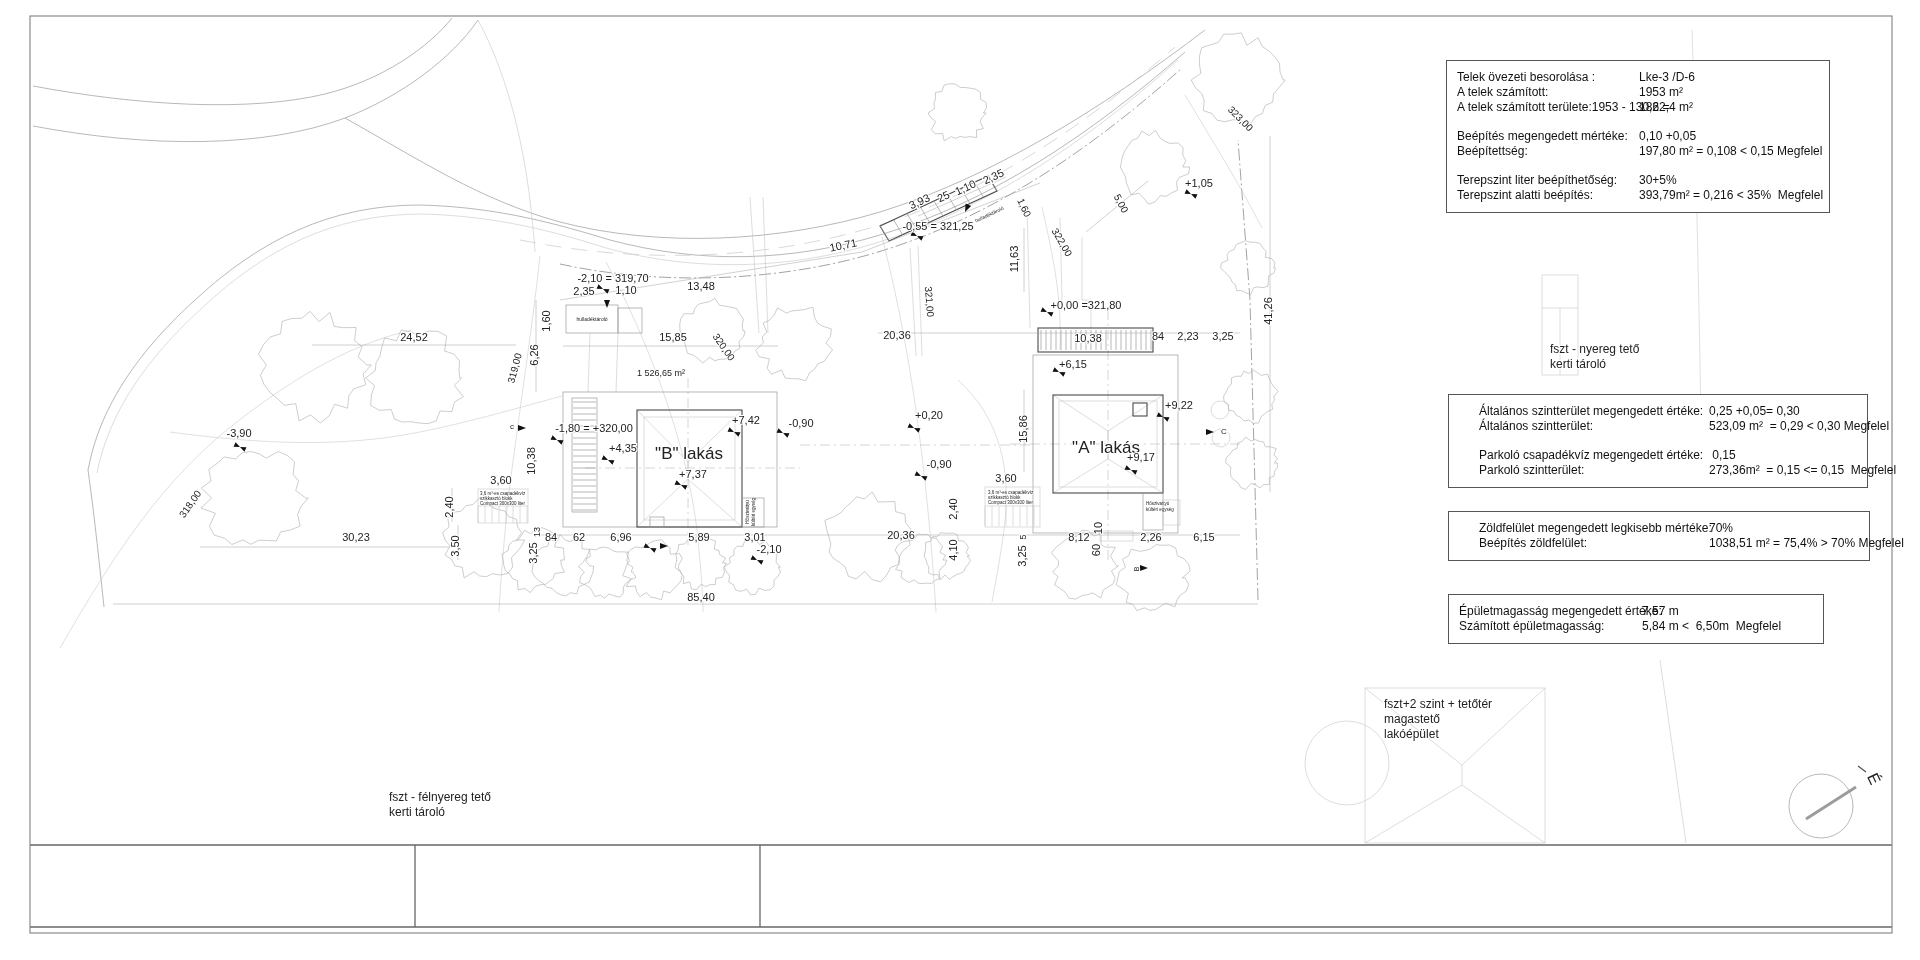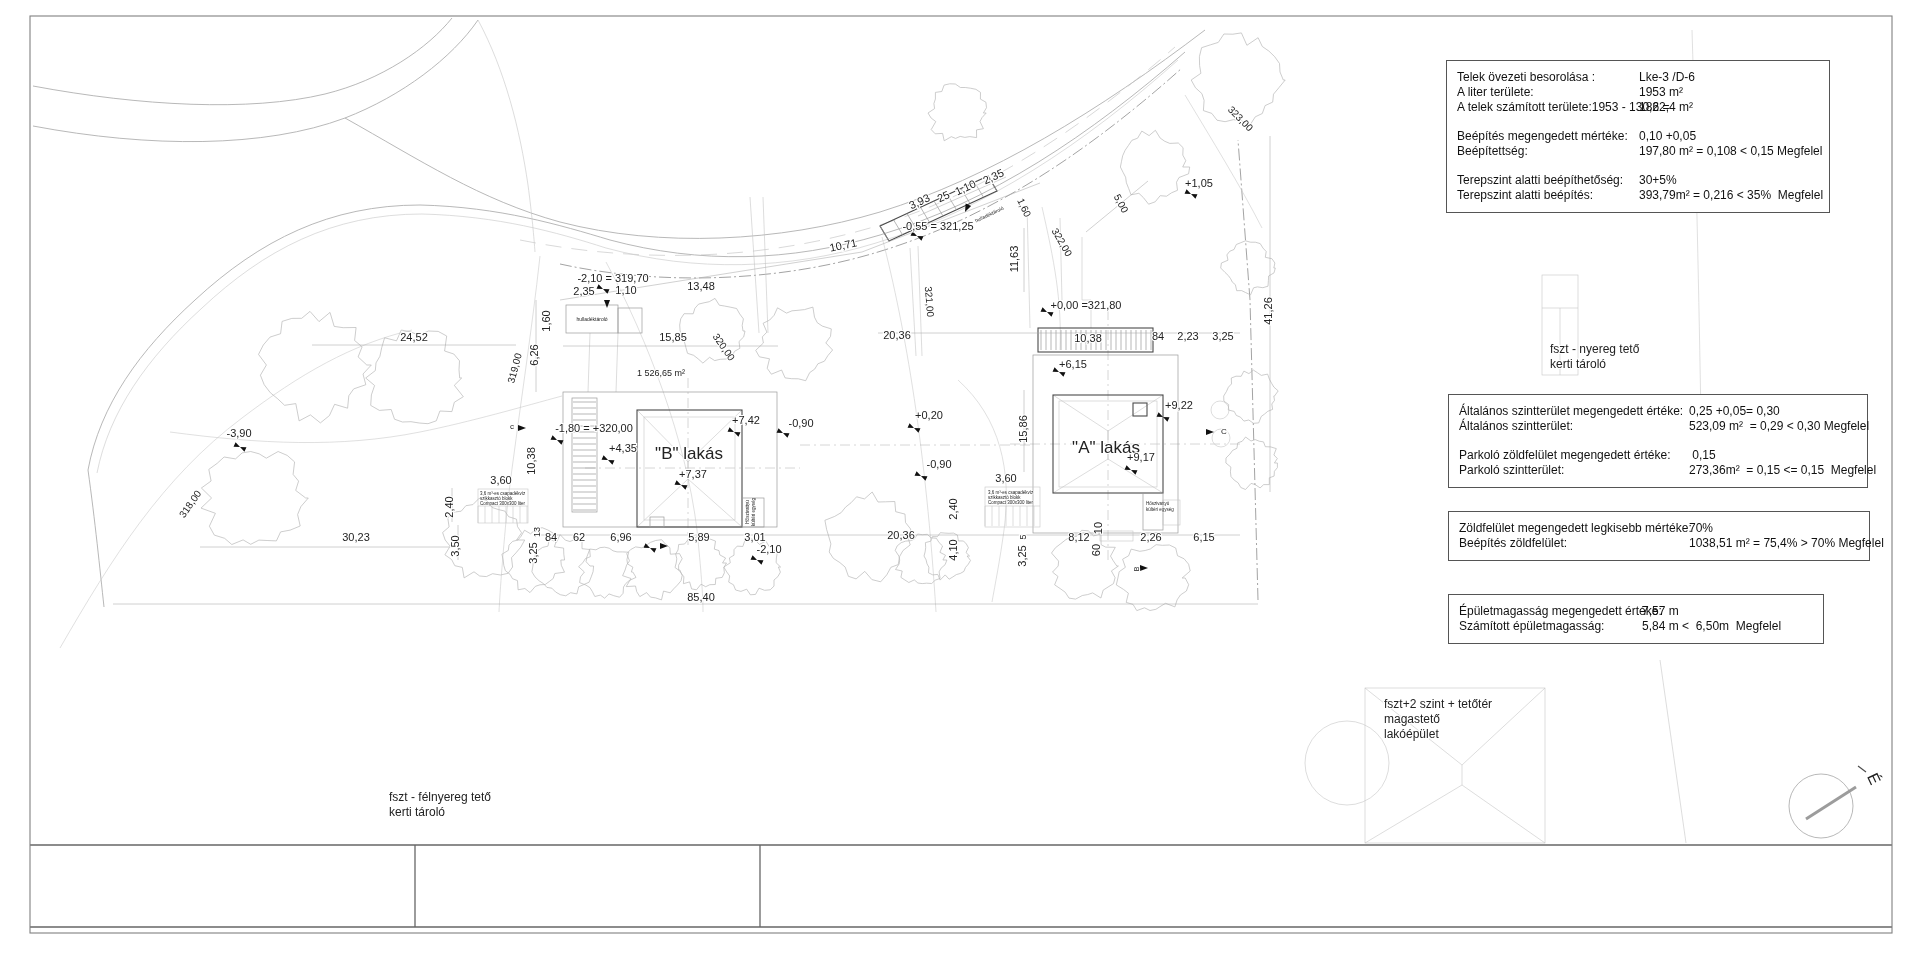--- a/index.html
+++ b/index.html
@@ -4,21 +4,21 @@
 <style>
   html,body{margin:0;padding:0;background:#fff;}
   .page{position:relative;width:1920px;height:960px;background:#fff;overflow:hidden;
         font-family:"Liberation Sans",sans-serif;}
   #plan-svg{position:absolute;left:0;top:0;width:1920px;height:960px;}
   .panel{position:absolute;border:1px solid #555;background:#fff;color:#111;
          font-size:12px;line-height:15px;padding:9px 10px;}
   .prow{display:flex;white-space:pre;}
   .pl{flex:none;}
   .p1 .pl{width:182px;}
-  .p2 .pl,.p3 .pl{width:230px;}
+  .p2 .pl,.p3 .pl{width:230px;margin-left:20px;}
   .p4 .pl{width:183px;}
   .pv b{font-weight:normal;}
   .pgap{height:14px;}
   .indent{}
   .p1{left:1446px;top:60px;width:362px;}
   .p2{left:1448px;top:394px;width:398px;}
   .p3{left:1448px;top:511px;width:400px;}
   .p4{left:1448px;top:594px;width:354px;}
   text.lbl{font-family:"Liberation Sans",sans-serif;fill:#222;paint-order:stroke;stroke:#fff;}
 </style>
@@ -349,35 +349,35 @@
         <text transform="translate(1869,781) rotate(65)" font-size="16" text-anchor="middle" class="lbl" stroke-width="2.2">É</text>
       </g>
       <g>
         <line x1="1806" y1="819" x2="1856" y2="787" stroke="#9c9c9c" stroke-width="3" fill="none"></line>
         <circle cx="1821" cy="806" r="32" stroke="#9a9a9a" stroke-width="0.7" fill="none"></circle>
       </g>
     </svg>
 
   <div class="panel p1">
     <div class="prow"><span class="pl">Telek övezeti besorolása :</span><span class="pv"><b>Lke-3 /D-6</b><span></span></span></div>
-    <div class="prow"><span class="pl">A liter területe:</span><span class="pv"><b></b><span>1953 m²</span></span></div>
+    <div class="prow"><span class="pl">A telek számított:</span><span class="pv"><b></b><span>1953 m²</span></span></div>
     <div class="prow"><span class="pl">A telek számított területe:1953 - 130,6 =</span><span class="pv"><b>1822,4 m²</b><span></span></span></div>
     <div class="pgap"></div>
     <div class="prow"><span class="pl">Beépítés megengedett mértéke:</span><span class="pv"><b></b><span>0,10 +0,05</span></span></div>
     <div class="prow"><span class="pl">Beépítettség:</span><span class="pv"><b>197,80 m² = 0,108</b><span> &lt; 0,15 Megfelel</span></span></div>
     <div class="pgap"></div>
-    <div class="prow"><span class="pl">Terepszint alatti beépíthetőség:</span><span class="pv"><b></b><span>30+5%</span></span></div>
+    <div class="prow"><span class="pl">Terepszint liter beépíthetőség:</span><span class="pv"><b></b><span>30+5%</span></span></div>
     <div class="prow"><span class="pl">Terepszint alatti beépítés:</span><span class="pv"><b>393,79m² = 0,216</b><span> &lt; 35%  Megfelel</span></span></div>
   </div>
 
   <div class="panel p2">
     <div class="prow"><span class="pl">Általános szintterület megengedett értéke:</span><span class="pv"><b></b><span>0,25 +0,05= 0,30</span></span></div>
     <div class="prow"><span class="pl">Általános szintterület:</span><span class="pv"><b>523,09 m²  = 0,29</b><span> &lt; 0,30 Megfelel</span></span></div>
     <div class="pgap"></div>
-    <div class="prow"><span class="pl">Parkoló zöldfelület megengedett értéke:</span><span class="pv"><b></b><span> 0,15</span></span></div>
+    <div class="prow"><span class="pl">Parkoló csapadékvíz megengedett értéke:</span><span class="pv"><b></b><span> 0,15</span></span></div>
     <div class="prow"><span class="pl">Parkoló szintterület:</span><span class="pv"><b>273,36m²  = 0,15</b><span> &lt;= 0,15  Megfelel</span></span></div>
   </div>
 
   <div class="panel p3">
     <div class="prow"><span class="pl">Zöldfelület megengedett legkisebb mértéke:</span><span class="pv"><b></b><span>70%</span></span></div>
     <div class="prow"><span class="pl">Beépítés zöldfelület:</span><span class="pv"><b>1038,51 m² = 75,4%</b><span> &gt; 70% Megfelel</span></span></div>
   </div>
 
   <div class="panel p4">
     <div class="prow"><span class="pl">Épületmagasság megengedett értéke:</span><span class="pv"><b></b><span>7,57 m</span></span></div>

